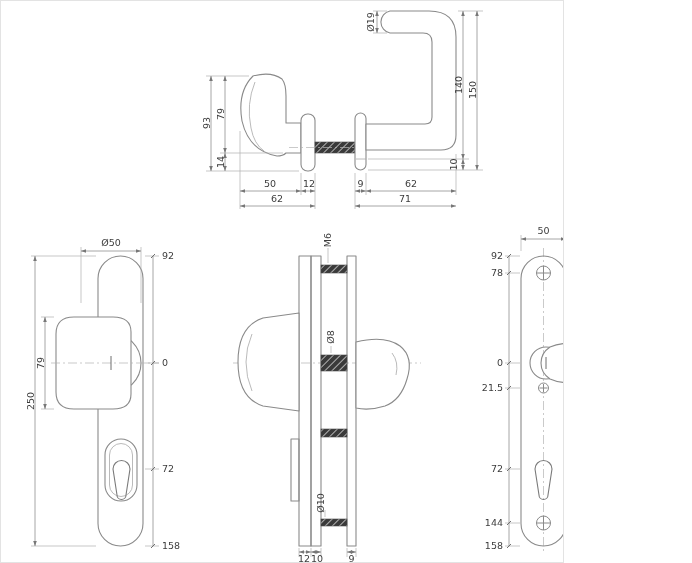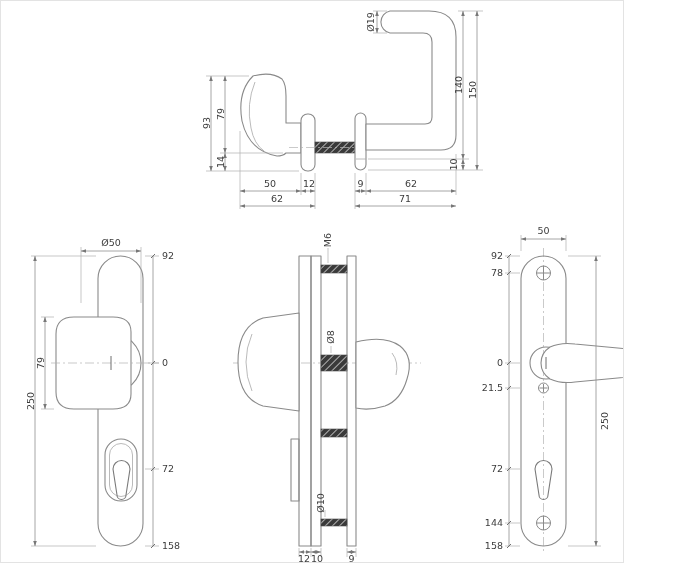--- a/index.html
+++ b/index.html
@@ -1,17 +1,17 @@
 <!DOCTYPE html>
 <html><head>
 <meta charset="utf-8">
 <style>
   html,body{margin:0;padding:0;background:#fff;}
   #stage{
-    width:624px;height:563px;position:relative;background:#ffffff;
+    width:564px;height:563px;position:relative;background:#ffffff;
     box-sizing:border-box;border:1px solid #e3e3e3;overflow:hidden;
     font-family:"DejaVu Sans",sans-serif;
   }
   svg{position:absolute;left:0;top:0;}
   .outline{fill:none;stroke:#8a8a8a;stroke-width:1.1;stroke-linejoin:round;}
   .outline-f{fill:#ffffff;stroke:#8a8a8a;stroke-width:1.1;stroke-linejoin:round;}
   .inner{fill:none;stroke:#a8a8a8;stroke-width:0.8;}
   .dim{stroke:#8f8f8f;stroke-width:0.8;fill:none;}
   .ext{stroke:#b0b0b0;stroke-width:0.7;fill:none;}
   .cl{stroke:#b3b3b3;stroke-width:0.7;fill:none;stroke-dasharray:9 3 2 3;}

